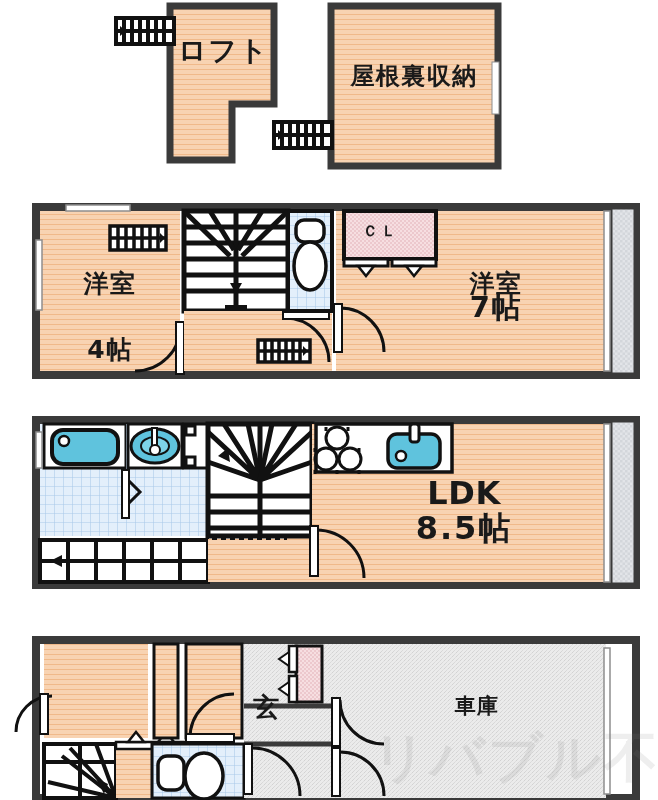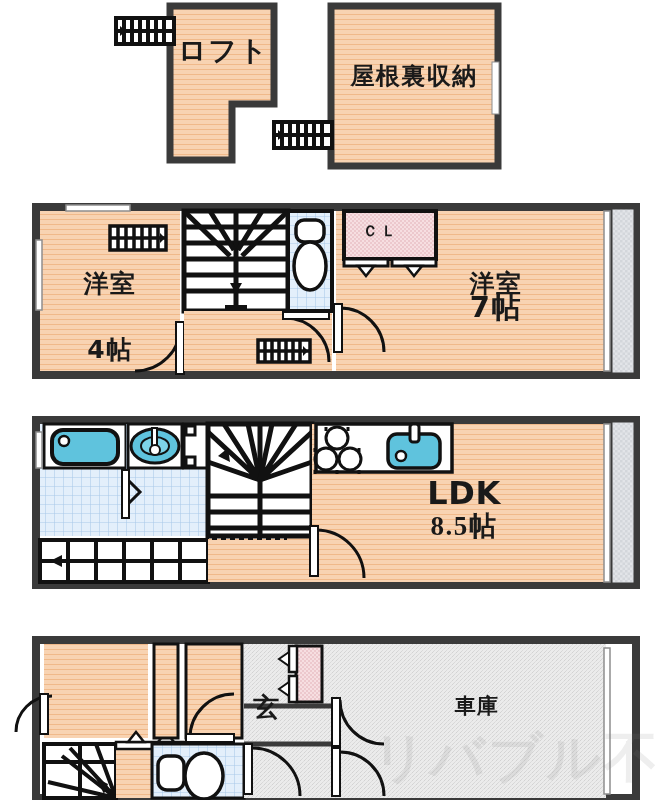--- a/index.html
+++ b/index.html
@@ -357,19 +357,19 @@
 
 <div class="lbl" style="left:60px;top:271px;width:100px;font-size:25px;">洋室</div>
 <div class="lbl" style="left:60px;top:304px;width:100px;font-size:25px;margin-top:33px;">4帖</div>
 
 <div class="lbl" style="left:336px;top:224px;width:90px;font-size:15px;letter-spacing:.22em;">ＣＬ</div>
 
 <div class="lbl" style="left:446px;top:271px;width:100px;font-size:25px;">洋室</div>
 <div class="lbl" style="left:446px;top:292px;width:100px;font-size:29px;">7帖</div>
 
 <div class="lbl" style="left:404px;top:477px;width:120px;font-size:32px;letter-spacing:.02em;">LDK</div>
-<div class="lbl" style="left:404px;top:512px;width:120px;font-size:27px;font-family:Liberation Serif, serif;">8.5帖</div>
+<div class="lbl" style="left:404px;top:512px;width:120px;font-size:32px;">8.5帖</div>
 
 <div class="lbl" style="left:246px;top:694px;width:42px;font-size:26px;">玄</div>
 
 <div class="lbl" style="left:422px;top:695px;width:110px;font-size:21px;">車庫</div>
 
 <div class="wm" style="left:372px;top:722px;font-size:54px;">リバブル不動産</div>
 
 </body></html>

